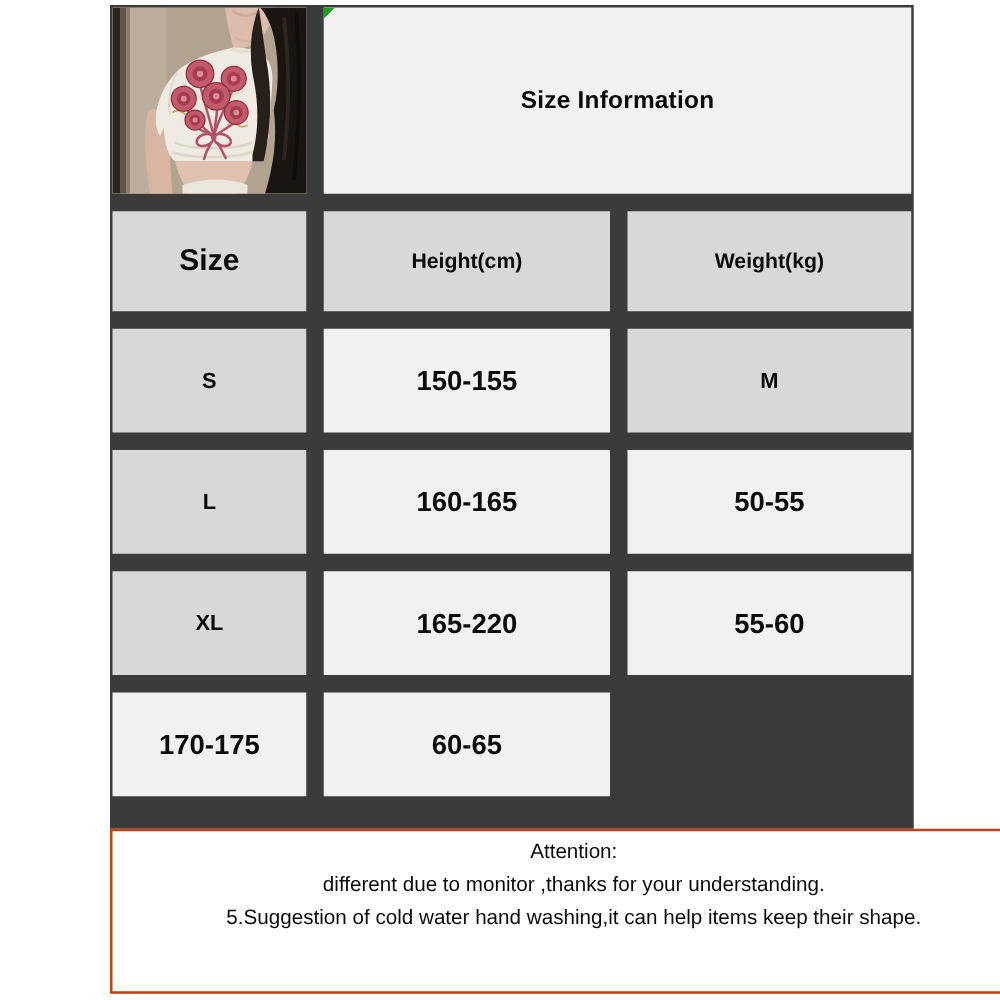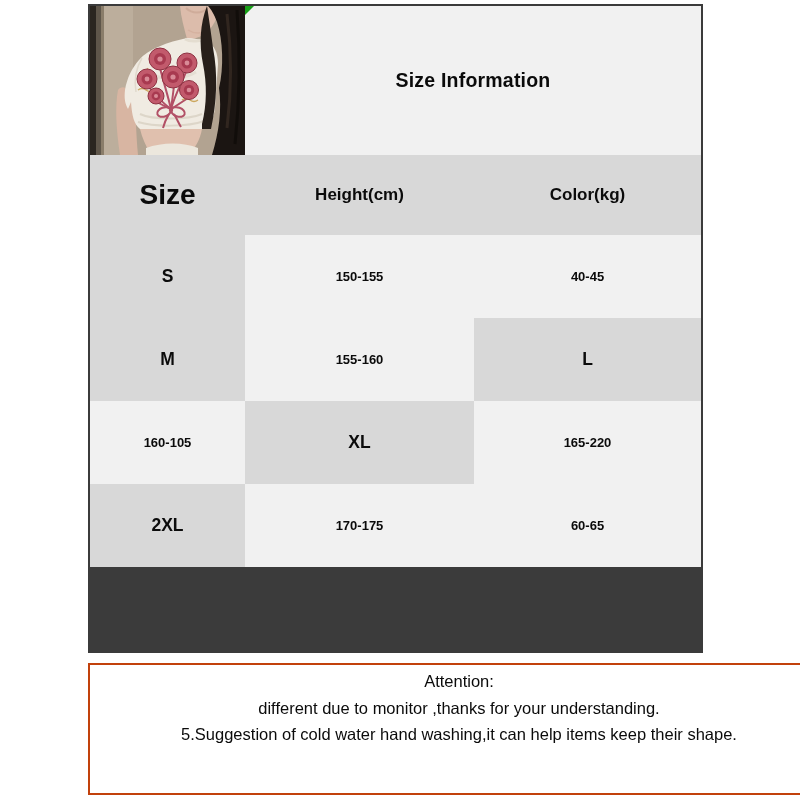--- a/index.html
+++ b/index.html
@@ -11,39 +11,39 @@
     color:#0b0b0b;
   }
   .page { position:absolute; inset:0; background:#ffffff; }
 
   
   .size-table {
     position:absolute; left:88px; top:4px;
     display:grid;
     grid-template-columns:155px 229px 227px;
     grid-template-rows:149px 80px 83px 83px 83px 83px 84px;
-    gap:0; padding:2px; background:#3b3b3b;
+    gap:14px; padding:2px; background:#3b3b3b;
   }
   .cell {
     display:flex; align-items:center; justify-content:center;
     font-weight:bold; text-align:center; overflow:hidden;
   }
   .light { background:#f1f1f1; }
   .gray  { background:#d8d8d8; }
   .photo-cell { background:#b5a592; padding:0; }
   .photo-cell svg { display:block; }
   .title-cell { grid-column:2 / 4; position:relative; font-size:19.5px; letter-spacing:.2px; }
   .corner-marker {
     position:absolute; left:0; top:0; width:0; height:0;
     border-top:9px solid #18a018; border-right:9px solid transparent;
   }
-  .hdr-size { font-size:28px; }
+  .hdr-size { font-size:24px; }
   .hdr-col  { font-size:17px; }
   .size-cell { font-size:17.5px; }
-  .val-cell  { font-size:13px; }
+  .val-cell  { font-size:22px; }
 
   
   .attention {
     position:absolute; left:88px; top:663px; width:742px; height:132px;
     background:#ffffff; border:2px solid #c2410c;
     padding:3px 6px; font-size:16.5px; line-height:26.5px;text-align:center;
   }
   .attention div { white-space:nowrap; }
 </style>
 </head>
@@ -149,36 +149,35 @@
       </svg>
     </div>
 
     <div class="cell light title-cell">
       <span class="corner-marker"></span>
       <span>Size Information</span>
     </div>
 
     <div class="cell gray hdr-size">Size</div>
     <div class="cell gray hdr-col">Height(cm)</div>
-    <div class="cell gray hdr-col">Color(kg)</div>
+    <div class="cell gray hdr-col">Weight(kg)</div>
 
     <div class="cell gray size-cell">S</div>
     <div class="cell light val-cell">150-155</div>
-    <div class="cell light val-cell">40-45</div>
 
     <div class="cell gray size-cell">M</div>
-    <div class="cell light val-cell">155-160</div>
 
     <div class="cell gray size-cell">L</div>
-    <div class="cell light val-cell">160-105</div>
+    <div class="cell light val-cell">160-165</div>
+    <div class="cell light val-cell">50-55</div>
 
     <div class="cell gray size-cell">XL</div>
     <div class="cell light val-cell">165-220</div>
+    <div class="cell light val-cell">55-60</div>
 
-    <div class="cell gray size-cell">2XL</div>
     <div class="cell light val-cell">170-175</div>
     <div class="cell light val-cell">60-65</div>
 
   </div>
 
   <div class="attention">
     <div>Attention:</div>
     <div>different due to monitor ,thanks for your understanding.</div>
     <div>5.Suggestion of cold water hand washing,it can help items keep their shape.</div>
   </div>

